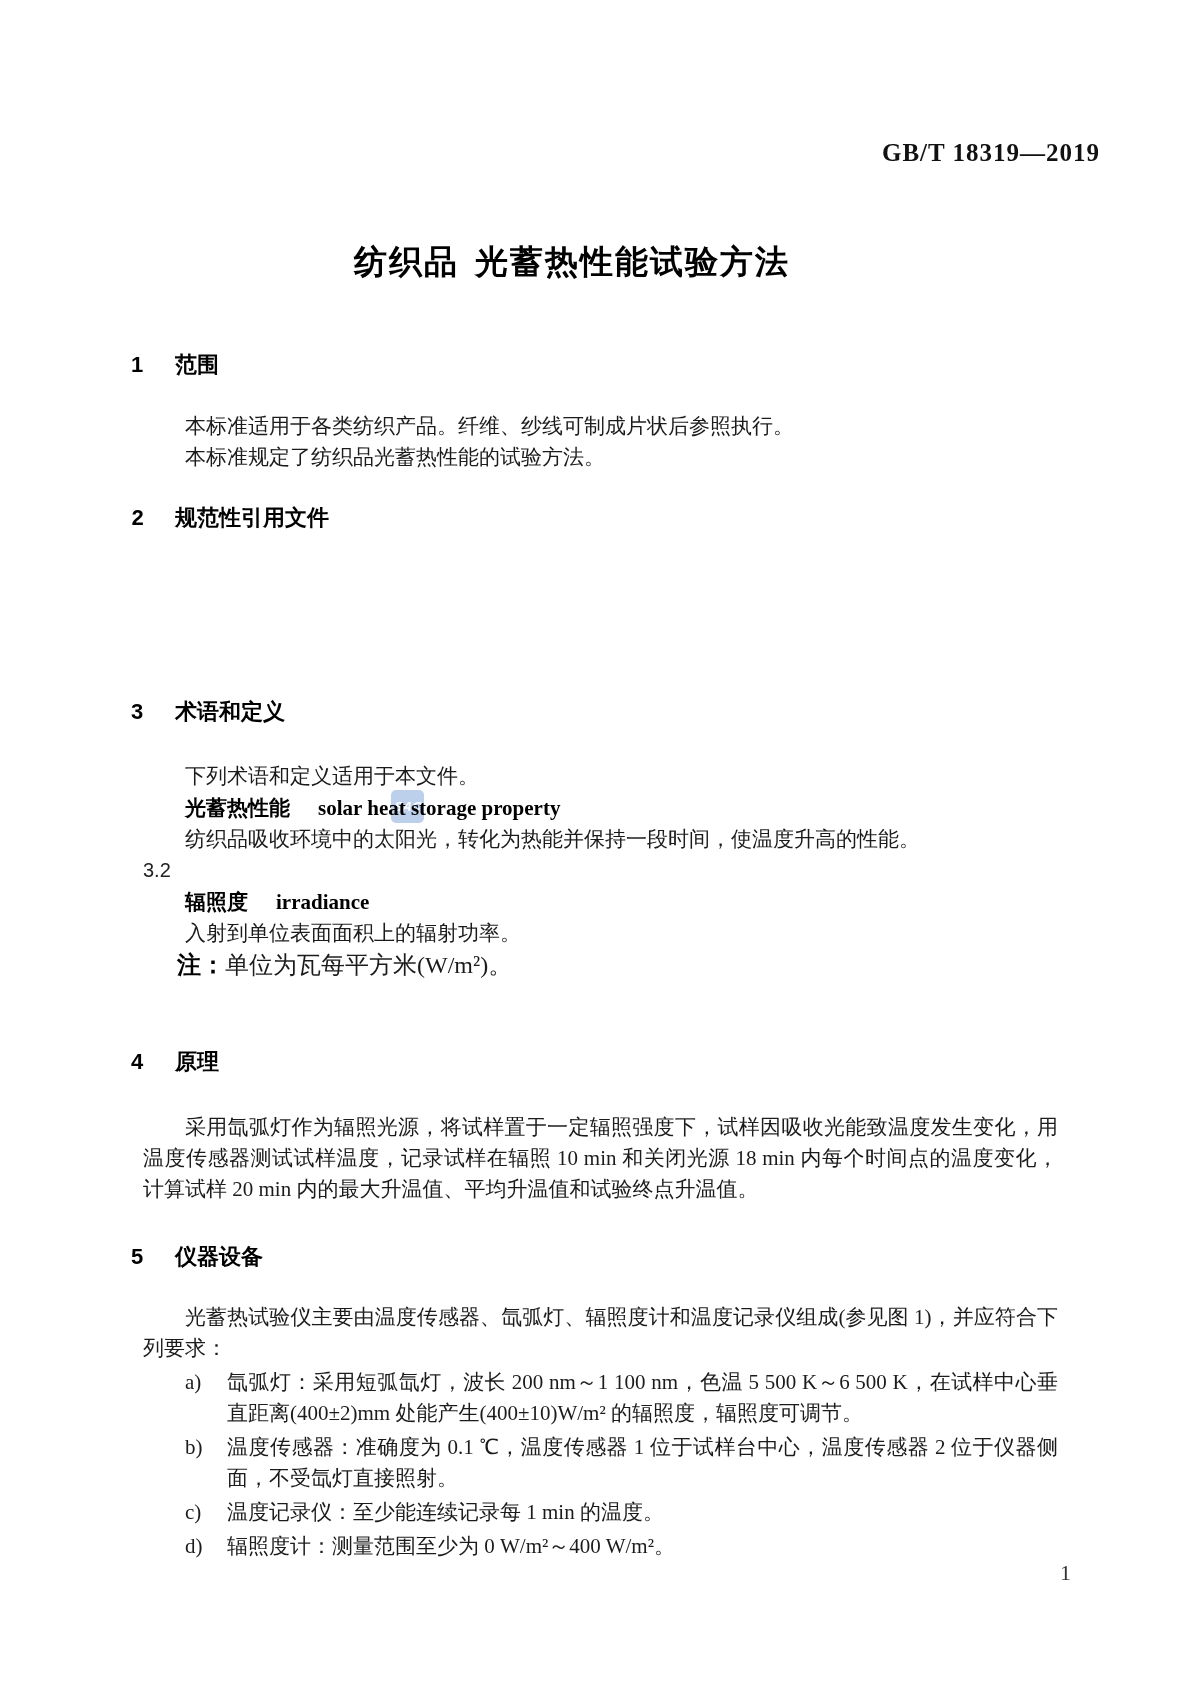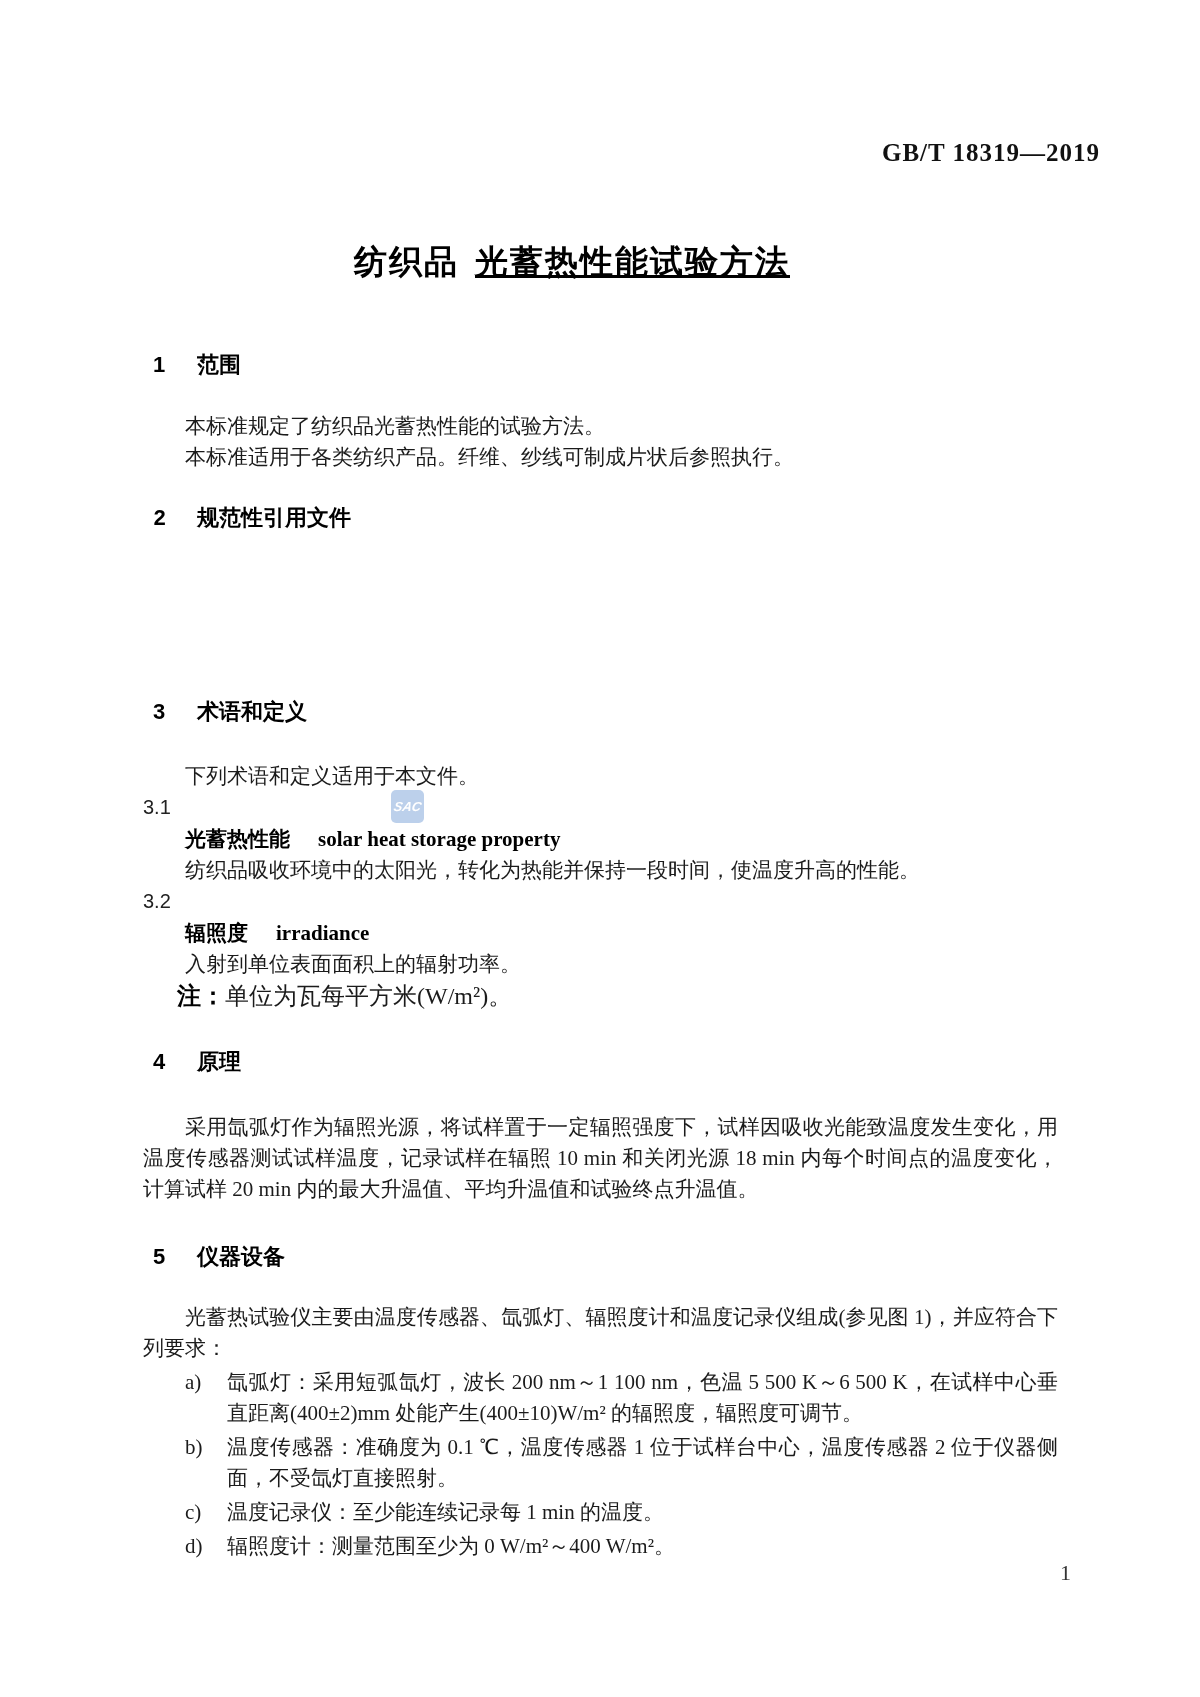--- a/index.html
+++ b/index.html
@@ -26,39 +26,39 @@
   }
 
   
   .doc-title {
     position:absolute; top:242px; left:0; width:1144px;
     text-align:center;
     font-family:"Liberation Sans", sans-serif;
     font-weight:bold; font-size:33px; line-height:40px;
     color:#000; letter-spacing:2px;
   }
-  .doc-title .t2 { margin-left:16px;text-decoration:underline; }
+  .doc-title .t2 { margin-left:16px; }
 
   
   .watermark {
     position:absolute; left:391px; top:790px;
     width:33px; height:33px;
     background:#b5cbe9; border-radius:5px;
     display:flex; align-items:center; justify-content:center;
     opacity:0.9; z-index:0;
   }
   .watermark span {
     font-family:"Liberation Sans", sans-serif;
     font-style:italic; font-weight:bold; font-size:13px;
     color:#ffffff; transform:skewX(-12deg);
   }
 
   
   .sec-h {
-    position:absolute; left:153px; width:915px;
+    position:absolute; left:131px; width:915px;
     font-family:"Liberation Sans", sans-serif;
     font-weight:bold; font-size:22px; line-height:28px;
     color:#000; z-index:1;
   }
   .sec-h .h-num { display:inline-block; min-width:44px; }
 
   
   .blk {
     position:absolute; left:143px; width:915px;
     font-size:21px; line-height:31px;
@@ -116,35 +116,34 @@
   </div>
 
   <div class="watermark">
     <span>SAC</span>
   </div>
 
   <div class="sec-h" id="h-s1">
     <span class="h-num">1</span><span>范围</span>
   </div>
   <div class="blk" id="b-s1">
+    <p class="ind">本标准适用于各类纺织产品。纤维、纱线可制成片状后参照执行。</p>
     <p class="ind">本标准规定了纺织品光蓄热性能的试验方法。</p>
-    <p class="ind">本标准适用于各类纺织产品。纤维、纱线可制成片状后参照执行。</p>
   </div>
 
   <div class="sec-h" id="h-s2">
     <span class="h-num">2</span><span>规范性引用文件</span>
   </div>
 
   <div class="sec-h" id="h-s3">
     <span class="h-num">3</span><span>术语和定义</span>
   </div>
   <div class="blk" id="b-s3">
     <p class="ind">下列术语和定义适用于本文件。</p>
 
-    <p class="t-num">3.1</p>
     <p class="t-name">
       <span class="t-zh">光蓄热性能</span><span class="t-en">solar heat storage property</span>
     </p>
     <p class="ind">纺织品吸收环境中的太阳光，转化为热能并保持一段时间，使温度升高的性能。</p>
 
     <p class="t-num">3.2</p>
     <p class="t-name">
       <span class="t-zh">辐照度</span><span class="t-en">irradiance</span>
     </p>
     <p class="ind">入射到单位表面面积上的辐射功率。</p>

